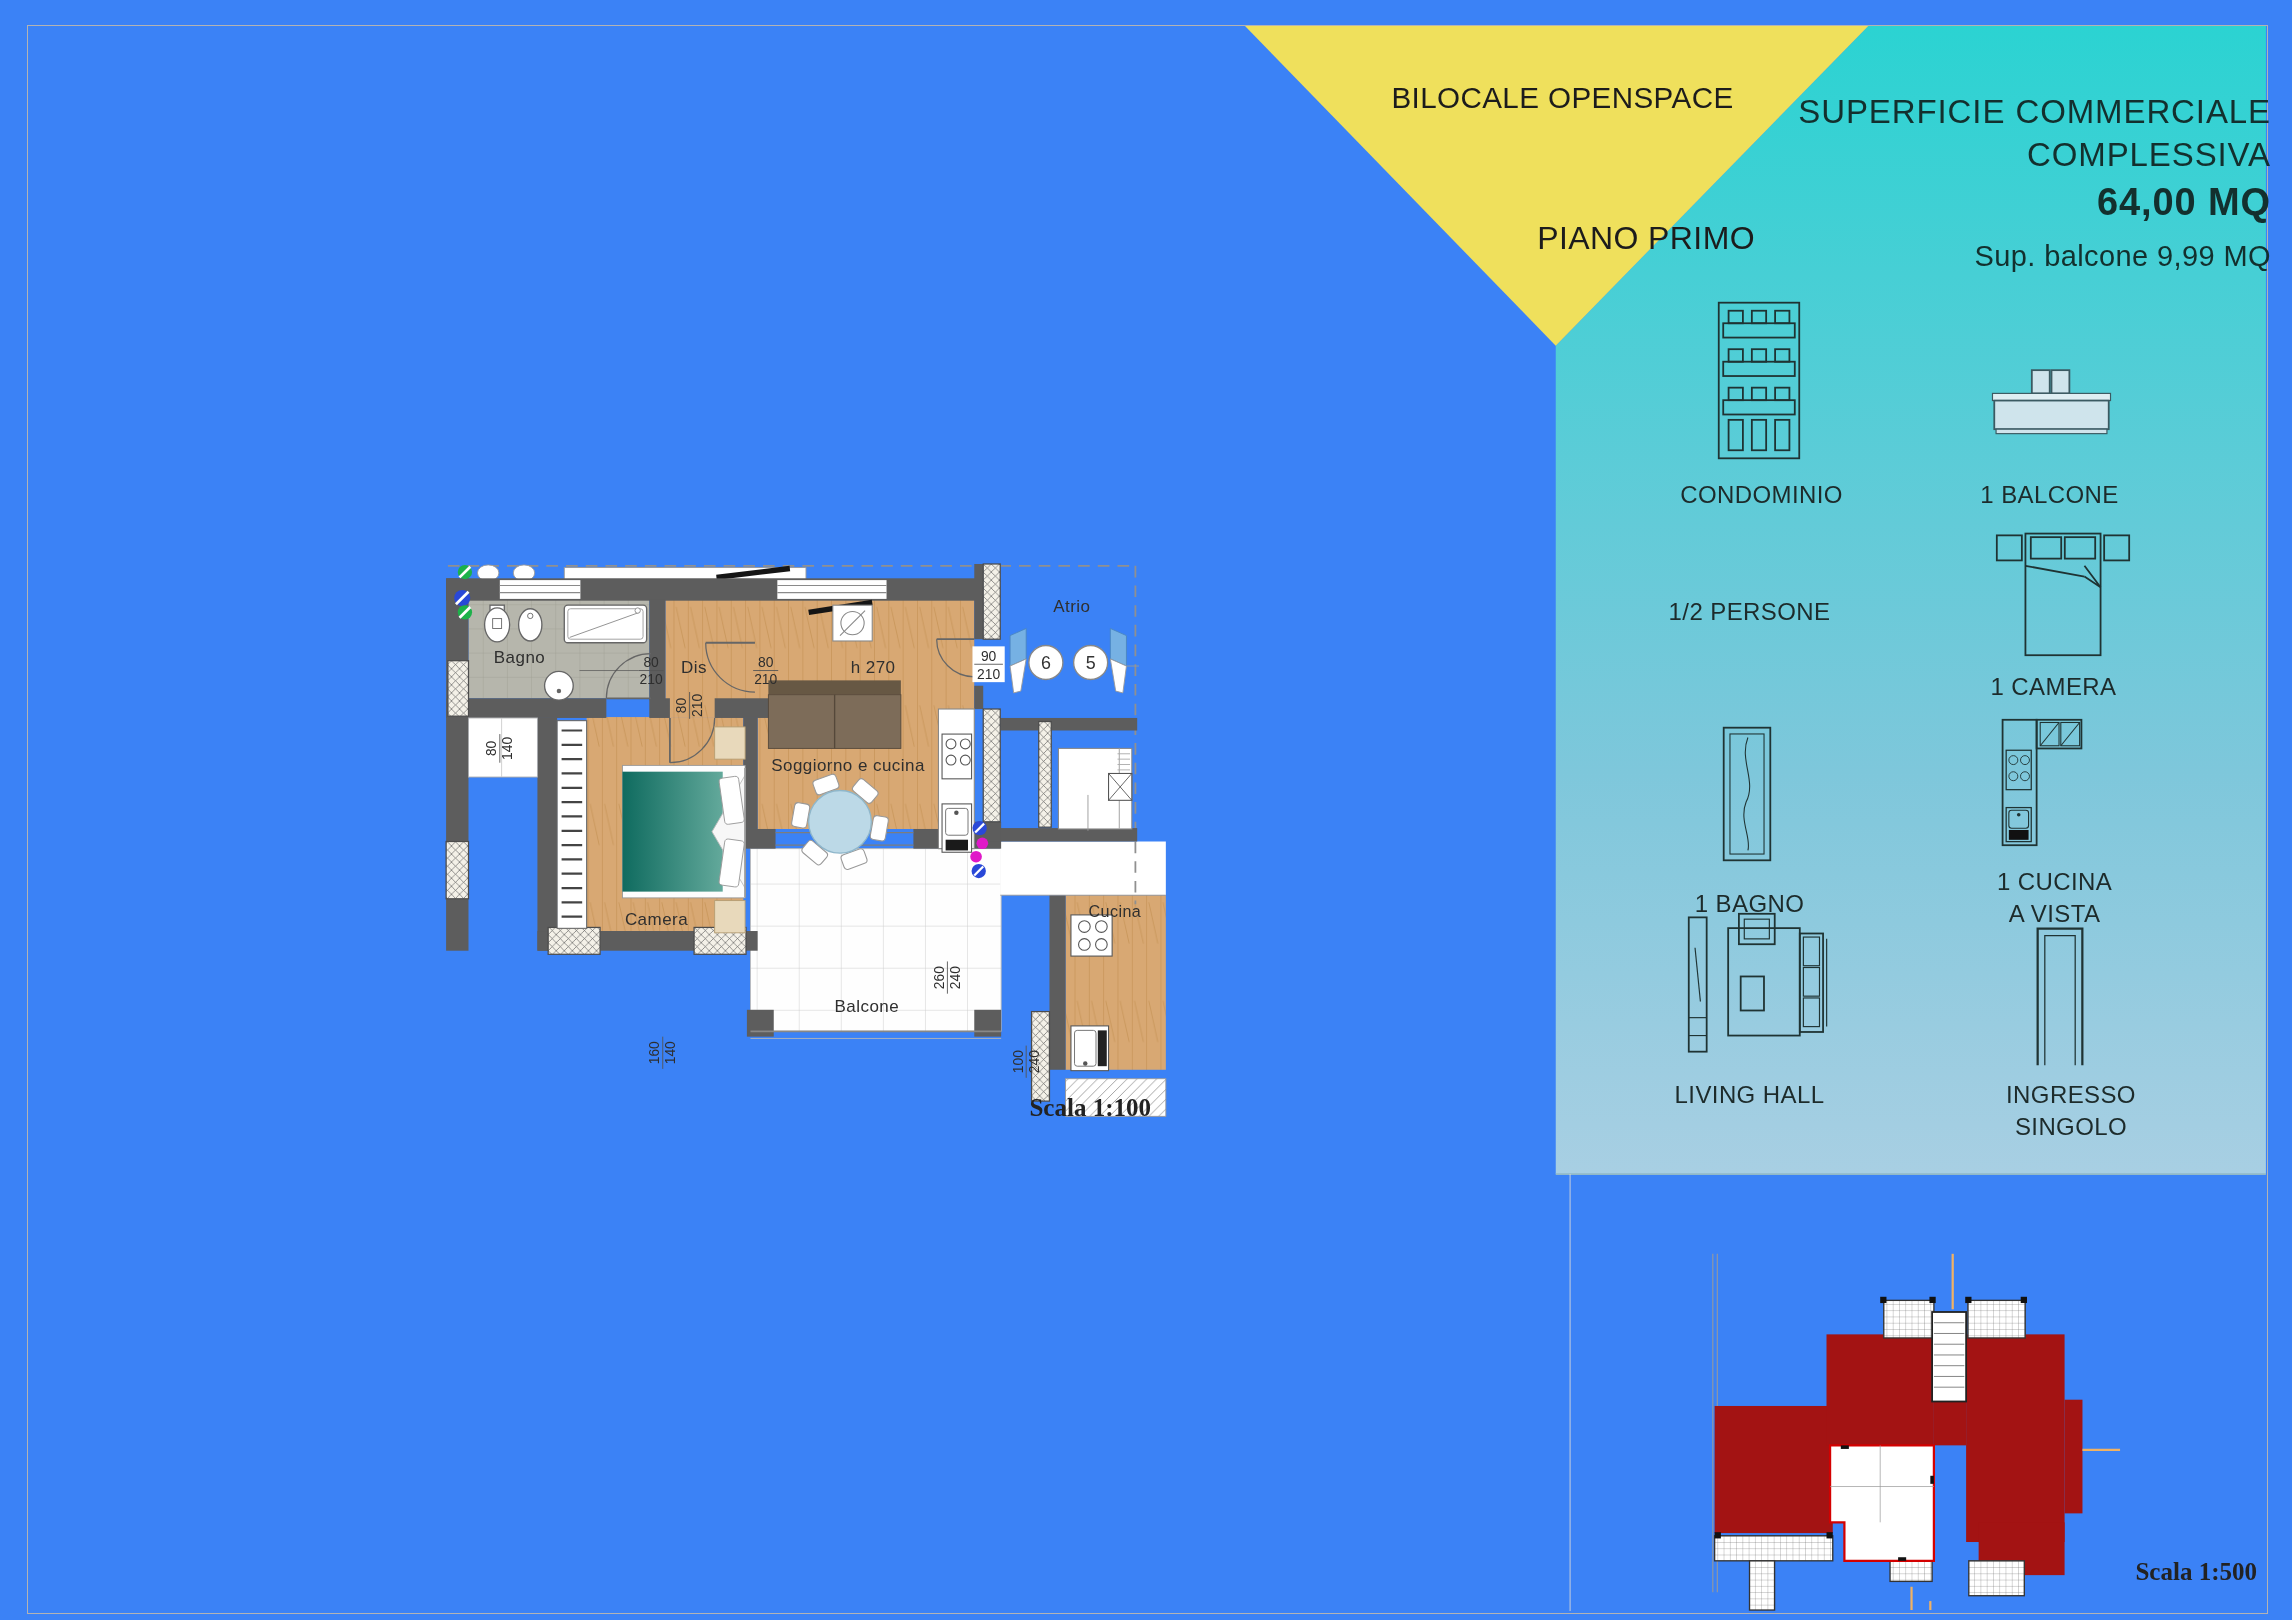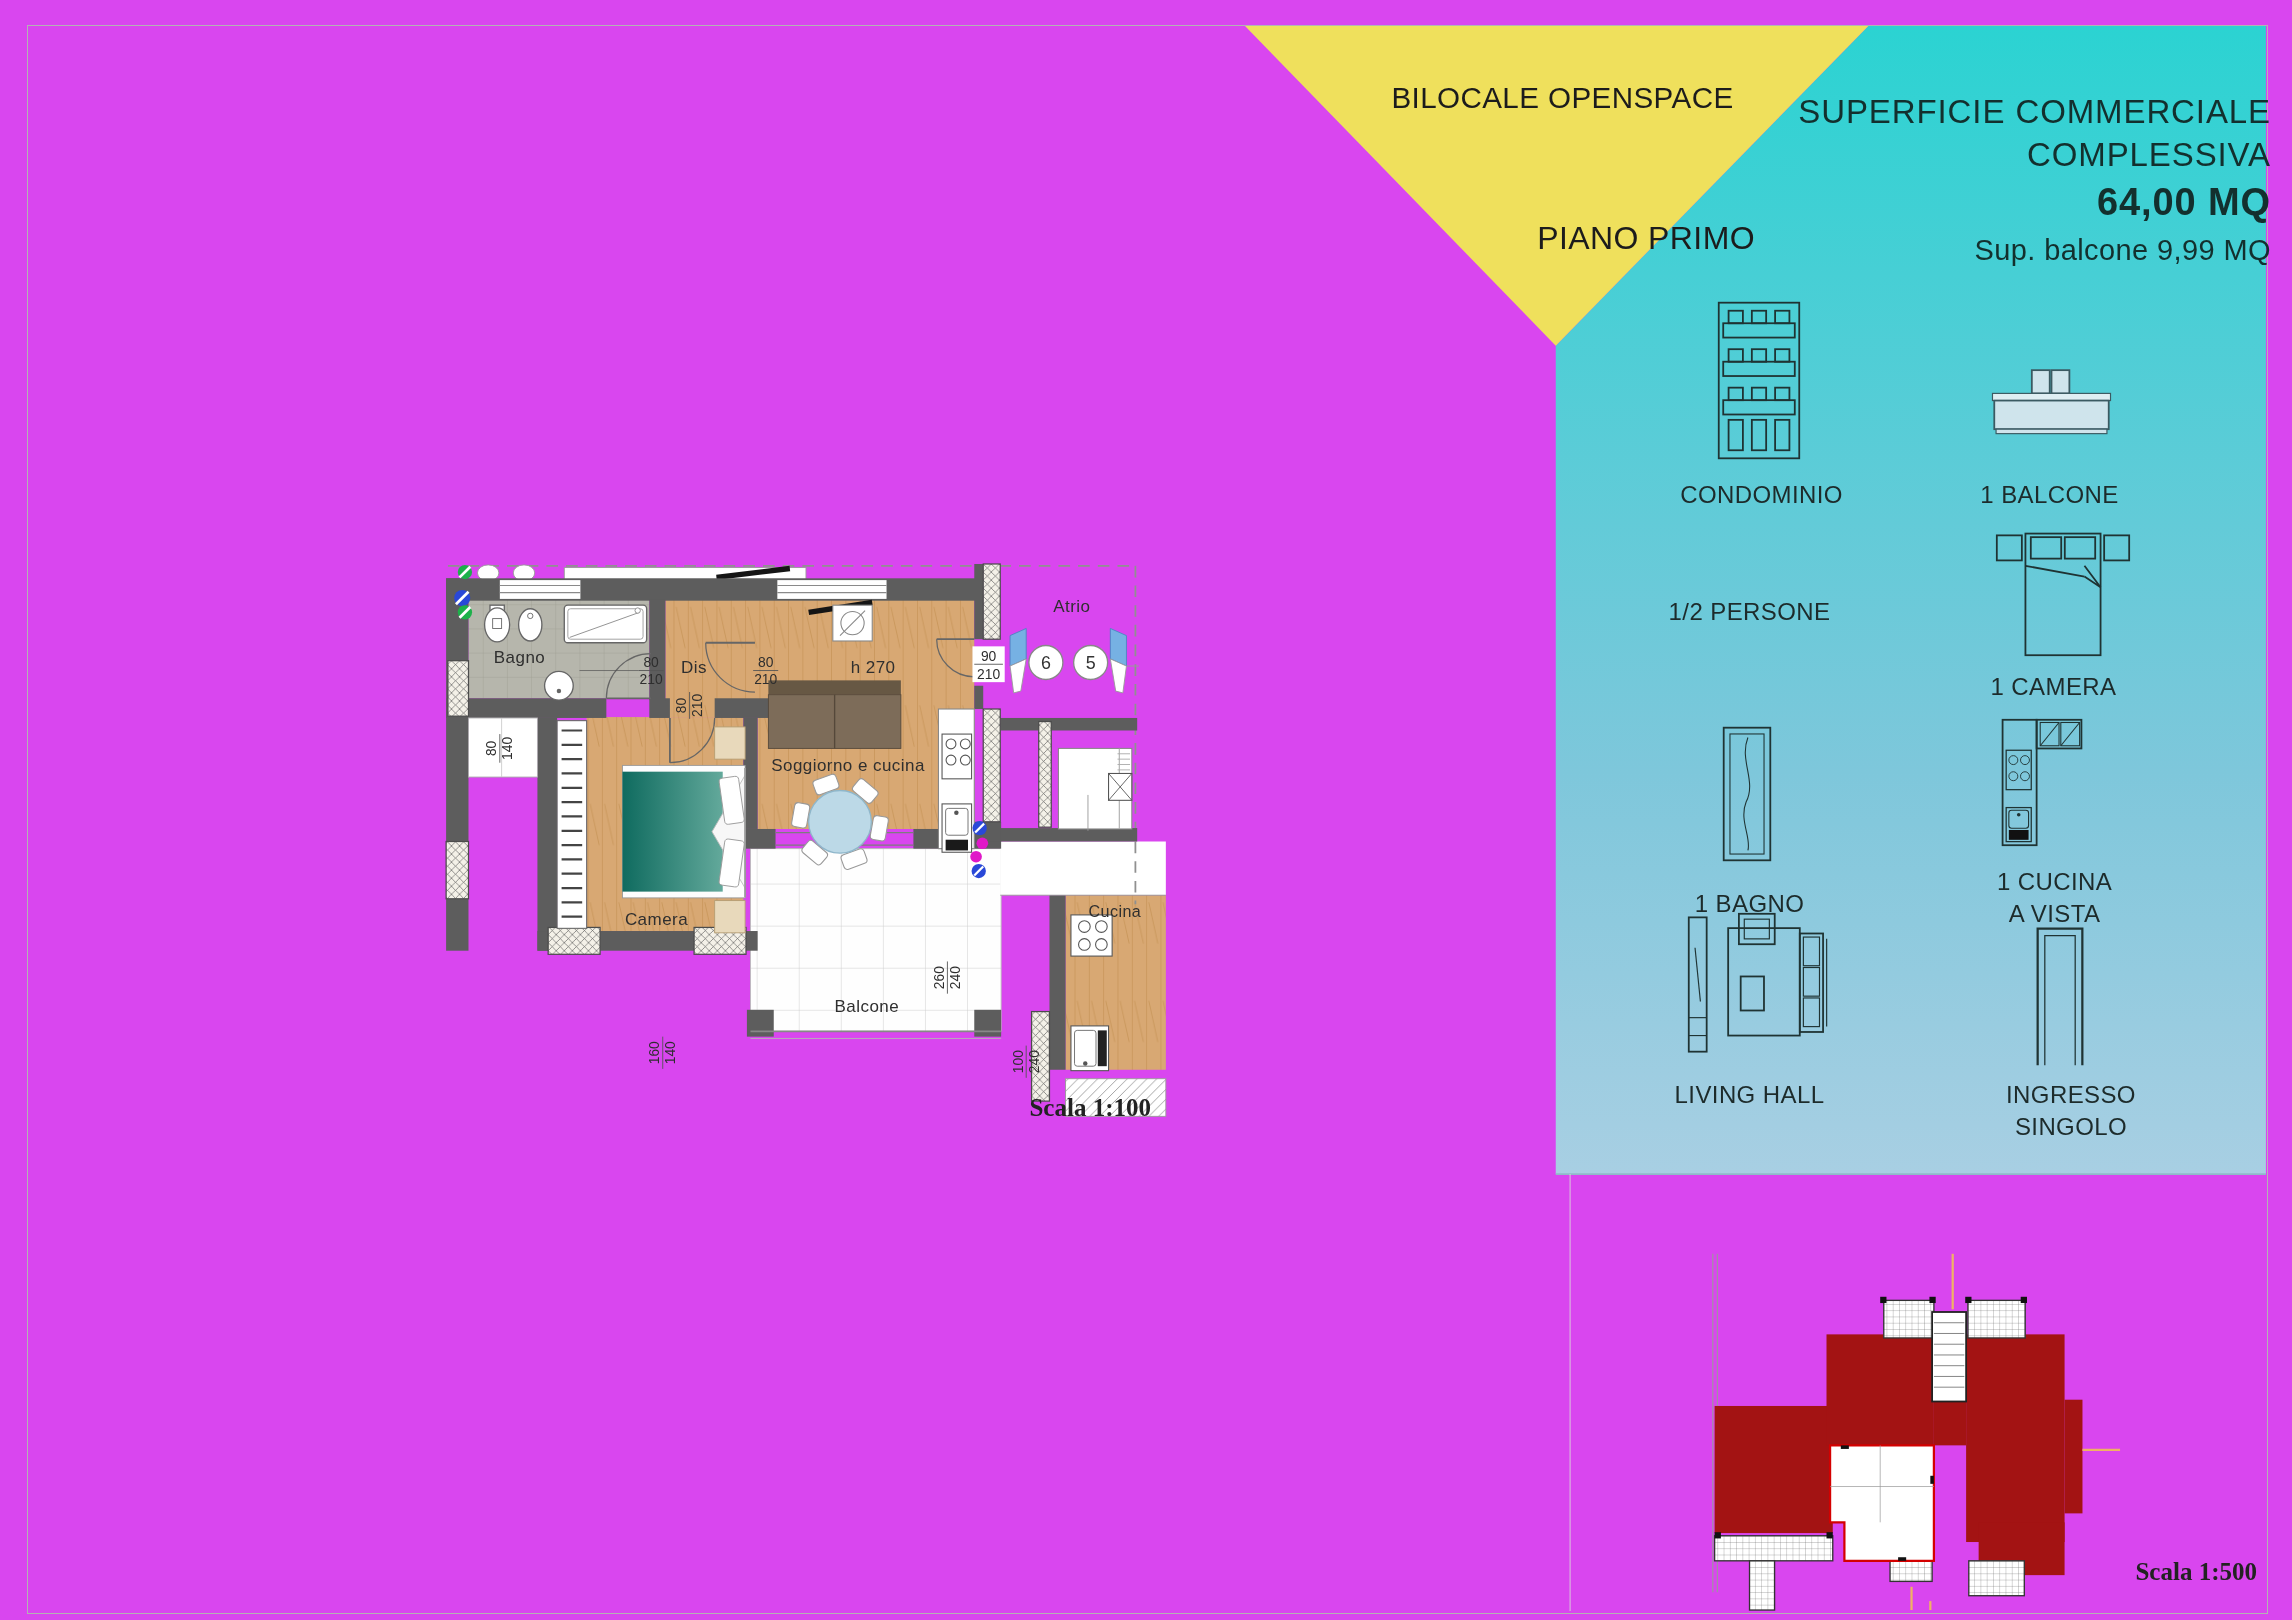--- a/index.html
+++ b/index.html
@@ -1,27 +1,27 @@
 <!DOCTYPE html>
 <html style="font-size:14.3px"><head>
 <meta charset="utf-8">
 <style>
   html,body{margin:0;padding:0;background:#ffffff;}
-  .page{position:relative;width:2293px;height:1620px;background:#d946ef;overflow:hidden;
+  .page{position:relative;width:2293px;height:1620px;background:#3b82f6;overflow:hidden;
         font-family:"Liberation Sans",sans-serif;color:#1c1c1c;}
   .border-frame{position:absolute;left:27px;top:25px;width:2239px;height:1587px;
         border:0.9px solid #b3b3b3;pointer-events:none;}
   .abs{position:absolute;}
   .tri-text{left:1370px;top:77px;width:385px;text-align:center;
         font-size:29.6px;line-height:42px;letter-spacing:0.4px;color:#1c1c1c;}
   .tri-sub{left:1370px;top:210px;width:385px;text-align:right;font-size:32px;letter-spacing:0.4px;color:#1c1c1c;margin-top:10px;}
   .panel-head{left:1796px;top:90px;width:475px;text-align:right;color:#13302e;}
   .ph1{font-size:33px;letter-spacing:0.9px;line-height:43px;}
   .ph2{font-size:38px;font-weight:bold;letter-spacing:0.9px;margin-top:5.4px;}
-  .ph3{font-size:29px;letter-spacing:0.4px;margin-top:10px;}
+  .ph3{font-size:29px;letter-spacing:0.4px;margin-top:16px;}
   .feat-label{text-align:center;font-size:24px;letter-spacing:0.4px;color:#1d2b2b;line-height:32px;}
   .scala{font-family:"Liberation Serif",serif;font-size:25px;color:#222;text-align:right;font-weight:bold;}
   svg text{font-family:"Liberation Sans",sans-serif;}
   .roomlbl{font-size:19px;fill:#2f2f2f;letter-spacing:.5px;}
   .dimtxt{font-size:15.5px;fill:#2e2e2e;}
   .unittxt{font-size:20px;fill:#333;}
 </style>
 </head>
 <body>
 

